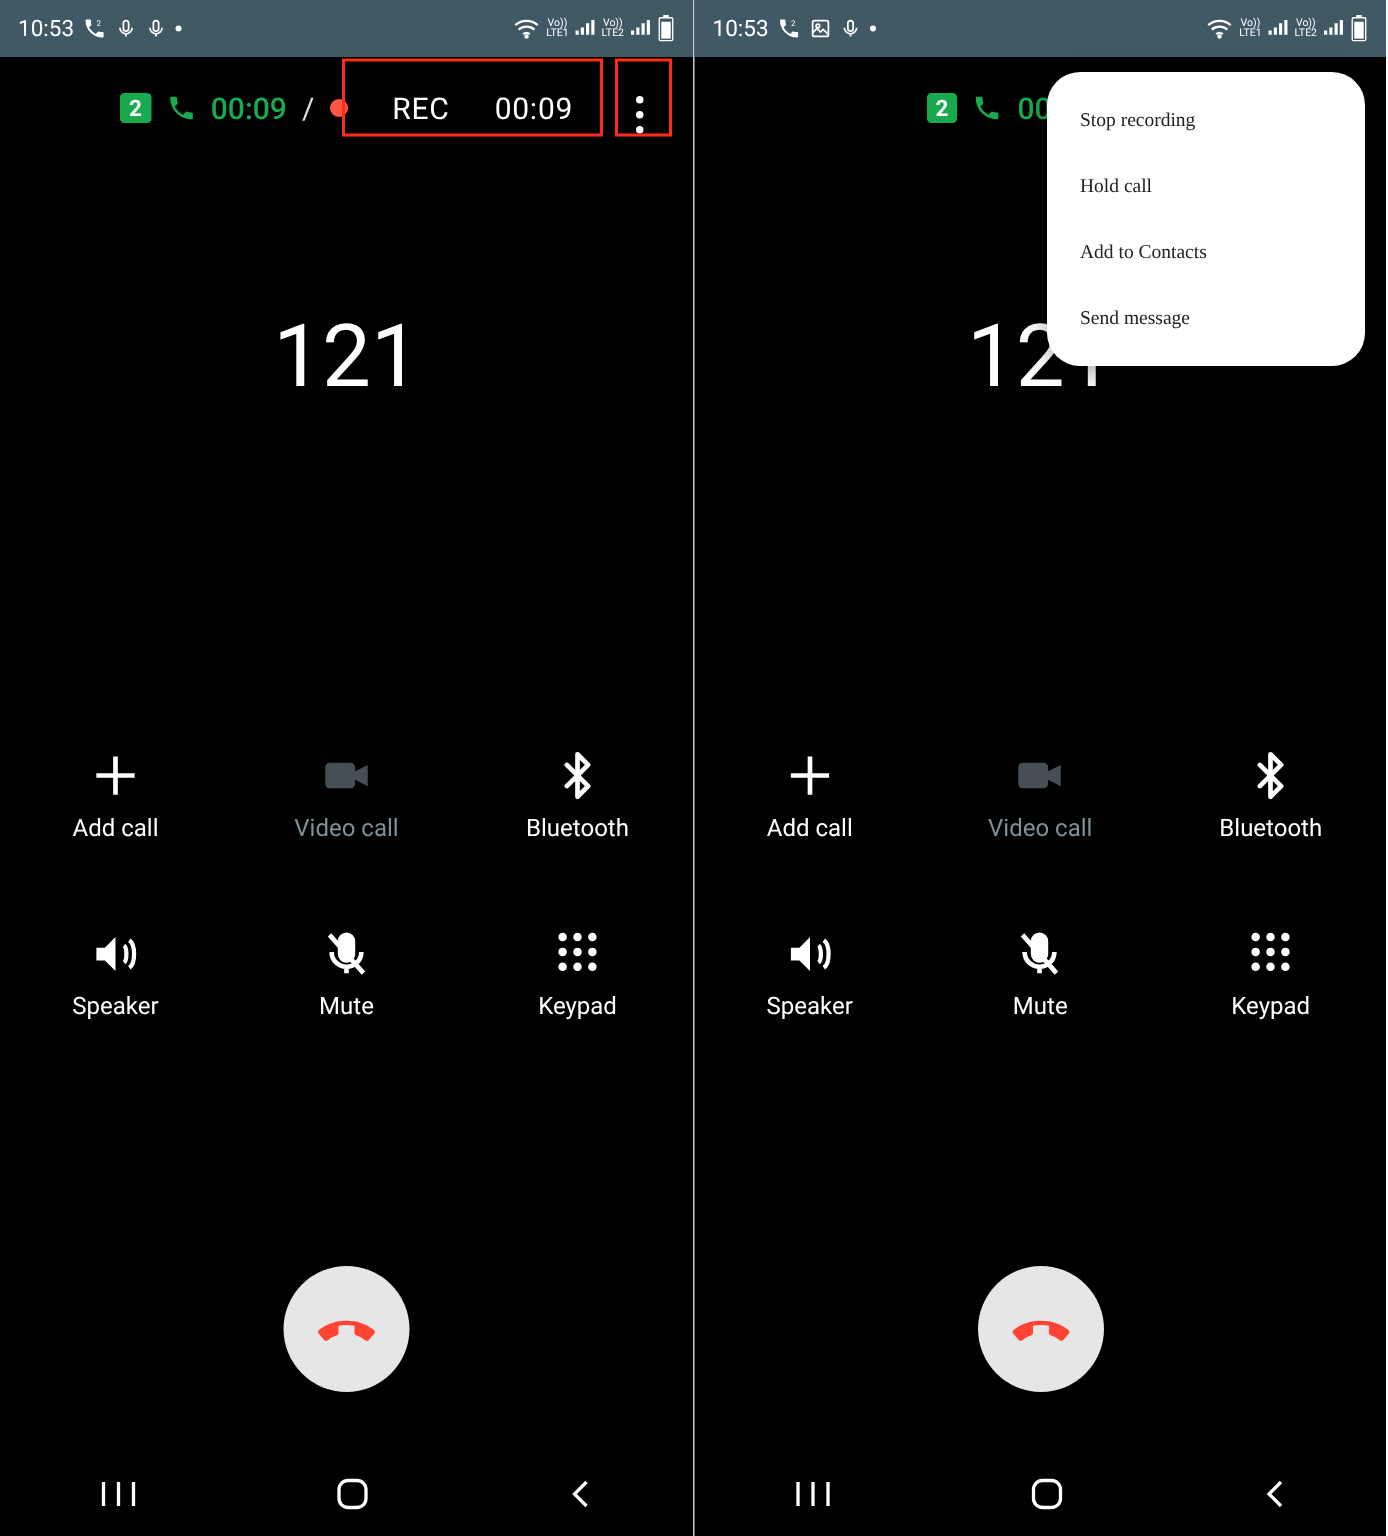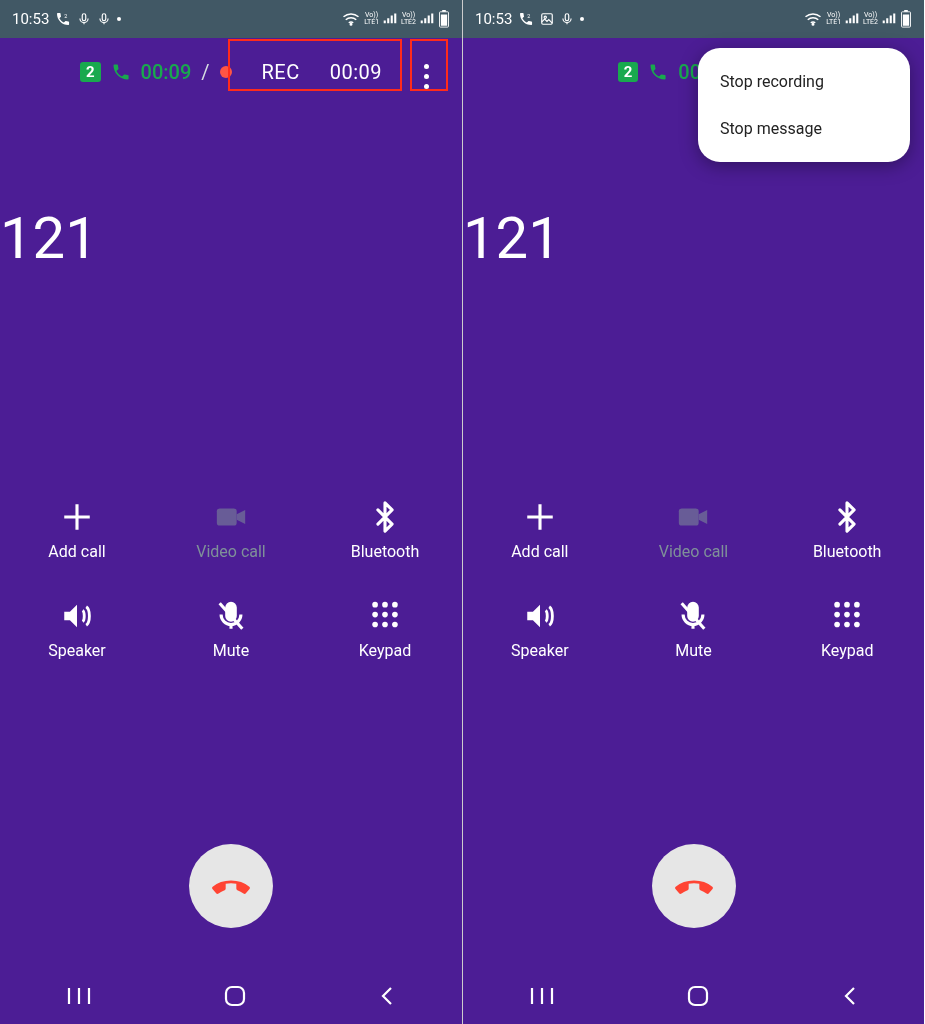--- a/index.html
+++ b/index.html
@@ -1,57 +1,57 @@
 <!DOCTYPE html>
 <html><head>
 <meta charset="utf-8">
 <style>
   * { box-sizing: border-box; margin: 0; padding: 0; }
   html, body { width: 925px; height: 1024px; background: #fff; font-family: -apple-system, "Segoe UI", Roboto, Arial, sans-serif; overflow: hidden; }
   .wrap { display: flex; width: 925px; height: 1024px; }
-  .phone { width: 462px; height: 1024px; background: #4c1d95; color: #fff; position: relative; overflow: hidden; }
+  .phone { width: 462px; height: 1024px; background: #000000; color: #fff; position: relative; overflow: hidden; }
   .phone + .phone { border-left: 1px solid #ccc; }
 
   
   .status-bar { height: 38px; display: flex; align-items: center; justify-content: space-between; padding: 0 12px; font-size: 15px; background: #415865; }
   .status-left { display: flex; align-items: center; gap: 6px; }
   .status-right { display: flex; align-items: center; gap: 4px; font-size: 10px; text-align: center; }
   .status-right svg, .status-left svg { display: block; }
 
   
   .call-header { display: flex; align-items: center; justify-content: center; gap: 10px; padding: 22px 0 0 0; font-size: 20px; position: relative; }
   .sim-badge { background: #19a94e; color: #fff; font-weight: 700; font-size: 15px; padding: 1px 6px; border-radius: 3px; }
   .call-timer { color: #19a94e; font-weight: 500; }
   .rec-label { color: #fff; font-weight: 400; letter-spacing: .5px; margin-left: 20px; }
   .rec-dot { width: 12px; height: 12px; border-radius: 50%; background: #ff5544; display: inline-block; }
   .sep { color: #d7dee2; }
   .more-btn { position: absolute; right: 20px; top: 18px; width: 32px; height: 40px; display:flex; align-items:center; justify-content:center; }
   .more-dots { display:flex; flex-direction:column; gap:5px; }
   .more-dots span { width:5px; height:5px; border-radius:50%; background:#fff; }
 
   
-  .caller { text-align: left; margin-top: 120px; font-size: 58px; font-weight: 400; color: #fff; }
-
-  
-  .actions { position: absolute; left: 0; right: 0; top: 500px; display: grid; grid-template-columns: repeat(3, 1fr); row-gap: 38px; }
+  .caller { text-align: center; margin-top: 120px; font-size: 58px; font-weight: 400; color: #fff; }
+
+  
+  .actions { position: absolute; left: 0; right: 0; top: 500px; display: grid; grid-template-columns: repeat(3, 1fr); row-gap: 58px; }
   .act { display: flex; flex-direction: column; align-items: center; gap: 8px; color: #fff; font-size: 16px; }
   .act.disabled { color: #7f9099; text-align: right; }
   .act svg { width: 34px; height: 34px; }
   .act.disabled svg { opacity: .55; }
 
   
   .end-call { position: absolute; left: 50%; transform: translateX(-50%); bottom: 96px; width: 84px; height: 84px; border-radius: 50%; background: #e6e6e6; display:flex; align-items:center; justify-content:center; }
 
   
   .nav-bar { position: absolute; left: 0; right: 0; bottom: 0; height: 56px; display:flex; align-items:center; justify-content:space-around; }
   .nav-bar svg { display:block; }
 
   
   .menu { position: absolute; right: 14px; top: 48px; width: 212px; background: #fff; color: #222; border-radius: 22px; padding: 10px 0; box-shadow: 0 4px 18px rgba(0,0,0,.35); z-index: 5; }
-  .menu-item { padding: 14px 22px; font-size: 16px; }
+  .menu-item { padding: 14px 22px; font-size: 13px; font-family: Liberation Serif, serif; }
 
   
   .hl { position: absolute; border: 2px solid #ff2b1b; pointer-events: none; }
 </style>
 </head>
 <body>
 
 <div class="wrap">
 
   <div class="phone">
@@ -247,21 +247,23 @@
         </svg>
       <span class="call-timer">00:16</span>
       <span class="sep">/</span>
       <span class="rec-dot"></span>
     </div>
 
     <div class="caller">121</div>
 
     <div class="menu">
       <div class="menu-item">Stop recording</div>
-      <div class="menu-item">Stop message</div>
+      <div class="menu-item">Hold call</div>
+      <div class="menu-item">Add to Contacts</div>
+      <div class="menu-item">Send message</div>
     </div>
 
     <div class="hl" style="right:24px; top:59px; width:180px; height:42px;"></div>
 
     <div class="actions">
       <div class="act">
         <svg viewBox="0 0 24 24" fill="none" stroke="#fff" stroke-width="2.2">
             <path d="M12 3v18M3 12h18"></path>
           </svg>
         <span>Add call</span>

